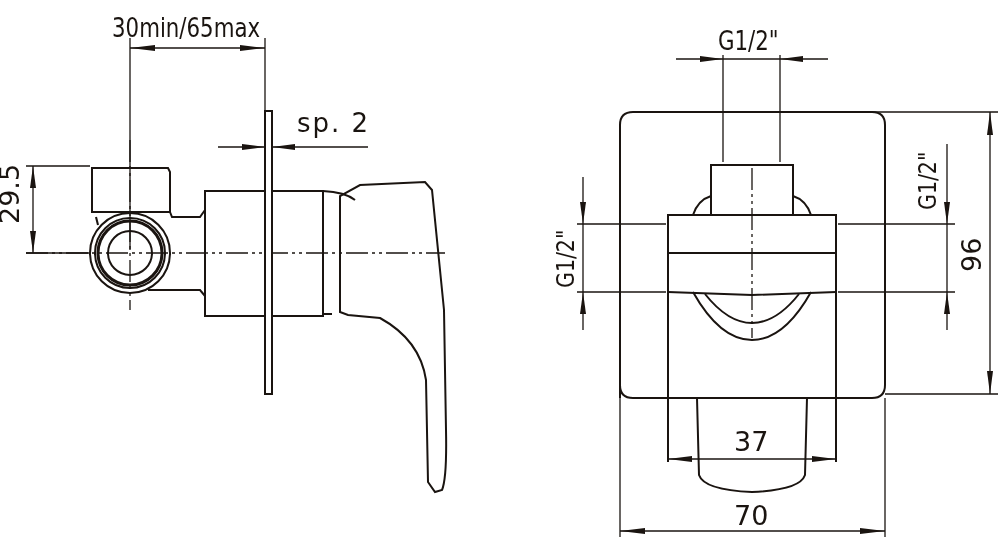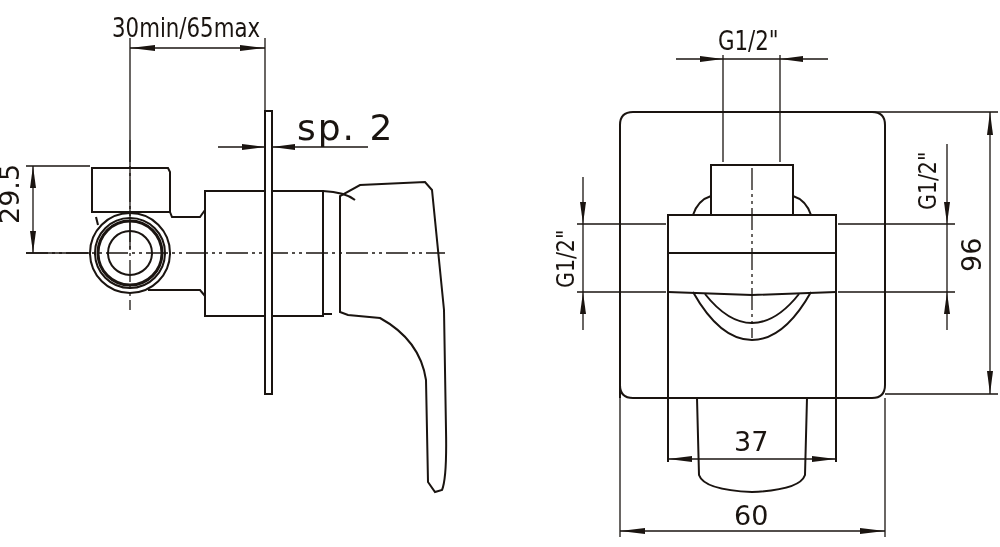--- a/index.html
+++ b/index.html
@@ -111,21 +111,21 @@
 
     <line class="thin" x1="620" y1="398" x2="620" y2="537"></line>
     <line class="thin" x1="885" y1="398" x2="885" y2="537"></line>
     <line class="thin" x1="620" y1="531" x2="885" y2="531"></line>
     <polygon class="arrow" points="620,531 645,528 645,534"></polygon>
     <polygon class="arrow" points="885,531 860,528 860,534"></polygon>
   </g>
 </svg>
 
 <div class="lbl" style="left:112px;top:15px;font-size:26px;transform:scaleX(0.82);transform-origin:left top;">30min/65max</div>
-<div class="lbl" style="left:297px;top:110px;font-size:36px;letter-spacing:2px;">sp. 2</div>
+<div class="lbl" style="left:297px;top:110px;font-size:26px;letter-spacing:2px;">sp. 2</div>
 <div class="lbl" style="left:-4px;top:224px;font-size:27px;transform:rotate(-90deg);transform-origin:left top;">29.5</div>
 
 <div class="lbl" style="left:718px;top:28px;font-size:26px;transform:scaleX(0.82);transform-origin:left top;">G1/2"</div>
 <div class="lbl" style="left:553px;top:288px;font-size:25px;transform:rotate(-90deg) scaleX(0.82);transform-origin:left top;">G1/2"</div>
 <div class="lbl" style="left:915px;top:210px;font-size:25px;transform:rotate(-90deg) scaleX(0.82);transform-origin:left top;">G1/2"</div>
 <div class="lbl" style="left:958px;top:272px;font-size:27px;transform:rotate(-90deg);transform-origin:left top;">96</div>
 <div class="lbl" style="left:734px;top:428px;font-size:27px;">37</div>
-<div class="lbl" style="left:734px;top:502px;font-size:27px;">60</div>
+<div class="lbl" style="left:734px;top:502px;font-size:27px;">70</div>
 
 </body></html>

